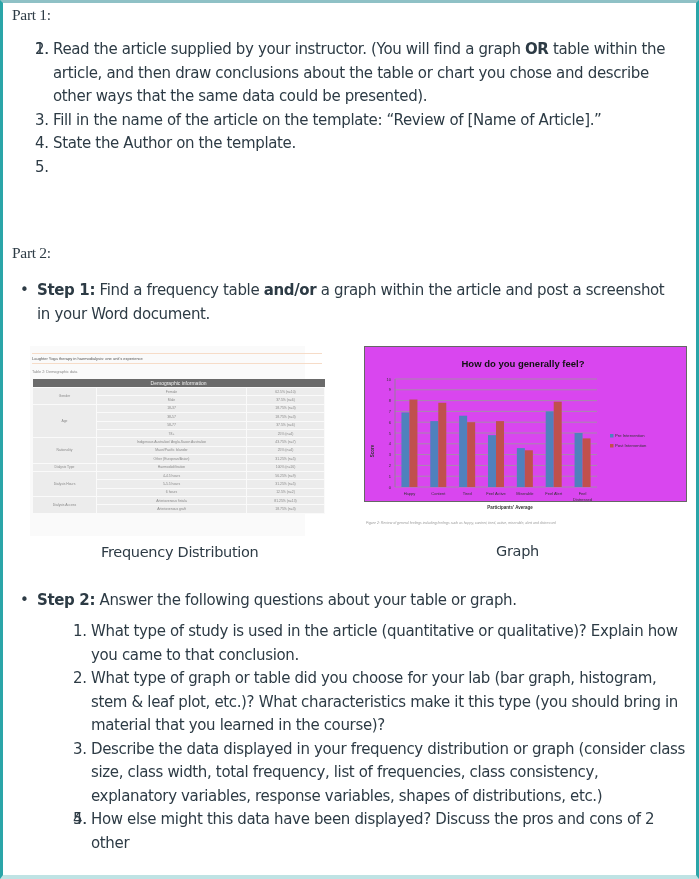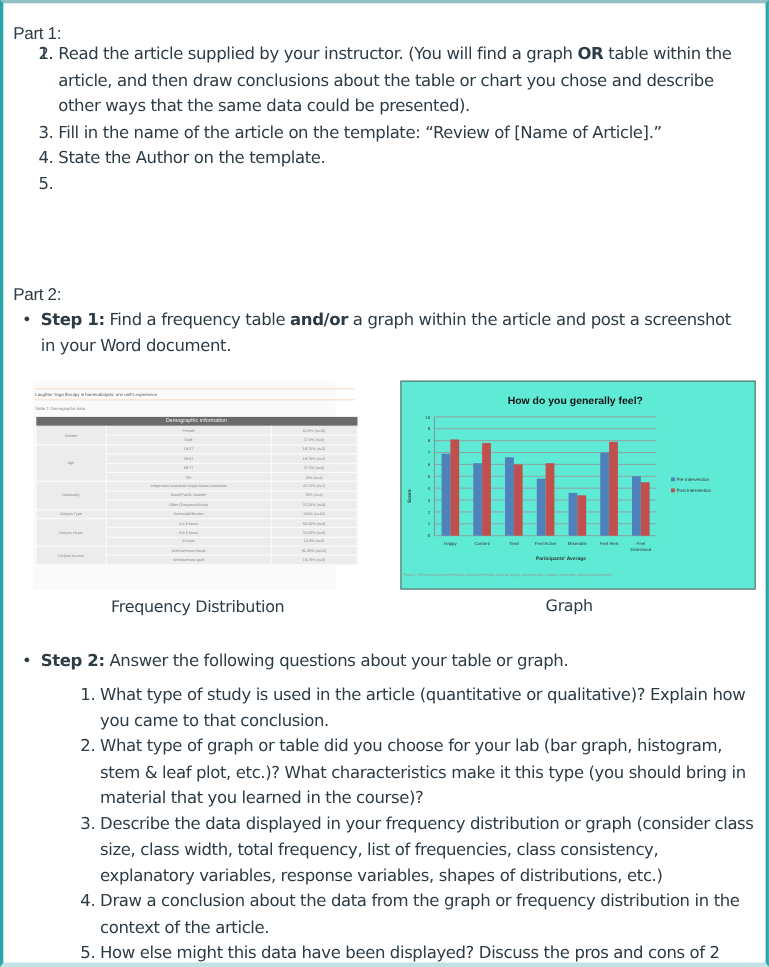--- a/index.html
+++ b/index.html
@@ -12,21 +12,21 @@
   .frame {
     position: absolute; left: 0; top: 0; width: 699px; height: 879px;
     box-sizing: border-box;
     border-top: 3px solid #8fc1c6;
     border-left: 3px solid #2aa5a8;
     border-right: 3px solid #2aa5a8;
     border-bottom: 4px solid #bfe3e4;
   }
   .part-heading {
     position: absolute; left: 12px; font-size: 15.5px; color: #2d3b45;
-    font-family: Liberation Sans, sans-serif; letter-spacing: -0.3px; margin-top: 16px;
+    font-family: Liberation Serif, serif; letter-spacing: -0.3px;
   }
   ol.main-list, ol.sub-list {
     position: absolute; margin: 0; padding: 0; list-style: none;
     font-family: "DejaVu Sans", sans-serif; font-size: 15px; line-height: 23.5px;
     color: #2d3b45; letter-spacing: -0.35px;
   }
   ol.main-list li, ol.sub-list li { position: relative; padding-left: 18px; }
   ol.main-list li .num, ol.sub-list li .num { position: absolute; left: 0; }
   .bullet-row {
     position: absolute; font-family: "DejaVu Sans", sans-serif; font-size: 15px;
@@ -61,22 +61,22 @@
   }
   .table-shot td.group { vertical-align: middle; }
 
   .caption {
     position: absolute; font-family: "DejaVu Sans", sans-serif; font-size: 14.5px;
     color: #2d3b45; letter-spacing: -0.3px;
   }
 
   
   .chart-shot {
-    position: absolute; left: 364px; top: 346px; width: 323px; height: 190px;
-    background: #5eead4; border: 1.5px solid #666; box-sizing: border-box;
+    position: absolute; left: 364px; top: 346px; width: 323px; height: 156px;
+    background: #d946ef; border: 1.5px solid #666; box-sizing: border-box;
   }
   .chart-caption {
     position: absolute; left: 366px; top: 521px; font-size: 3.5px; color: #999;
     font-style: italic; width: 300px; white-space: nowrap; overflow: hidden;
   }
   svg text { font-family: "Liberation Sans", sans-serif; }
 </style>
 </head>
 <body>
 
@@ -255,15 +255,15 @@
 
 <div class="bullet-row" style="left:37px; top:589px; width:630px;">
   <span class="dot" style="left:-17px;">•</span>
   <b>Step 2:</b><span> Answer the following questions about your table or graph.</span>
 </div>
 
 <ol class="sub-list" style="left:73px; top:620px; width:615px;">
   <li><span class="num">1.</span><span>What type of study is used in the article (quantitative or qualitative)? Explain how you came to that conclusion.</span></li>
   <li><span class="num">2.</span><span>What type of graph or table did you choose for your lab (bar graph, histogram, stem &amp; leaf plot, etc.)? What characteristics make it this type (you should bring in material that you learned in the course)?</span></li>
   <li><span class="num">3.</span><span>Describe the data displayed in your frequency distribution or graph (consider class size, class width, total frequency, list of frequencies, class consistency, explanatory variables, response variables, shapes of distributions, etc.)</span></li>
-  <li><span class="num">4.</span><span>Draw a conclusion about the data from the graph or frequency distribution in the context of the article.</span></li>
+  <li><span class="num">4.</span></li>
   <li><span class="num">5.</span><span>How else might this data have been displayed? Discuss the pros and cons of 2 other</span></li>
 </ol>
 
 </body></html>

